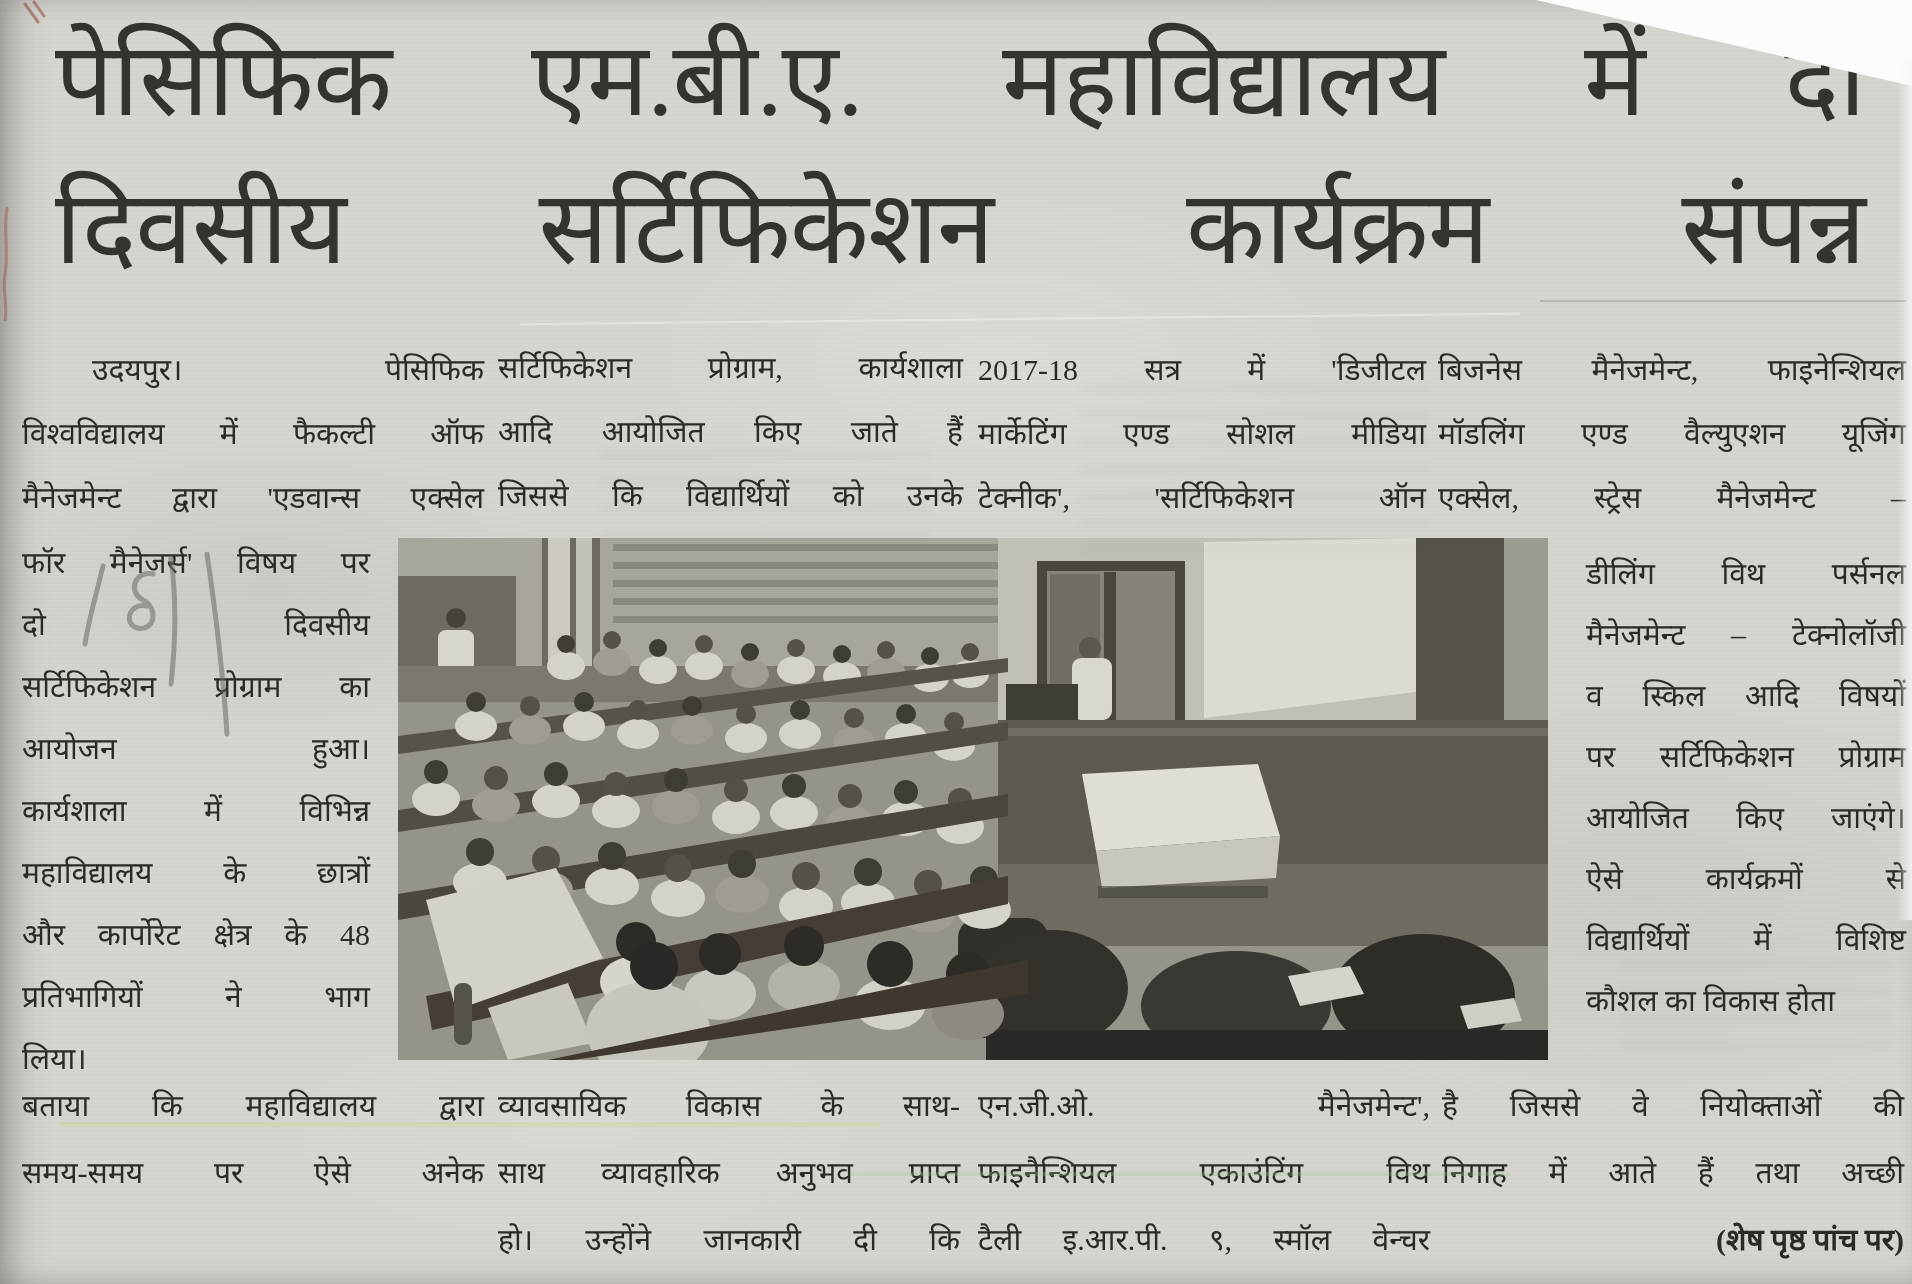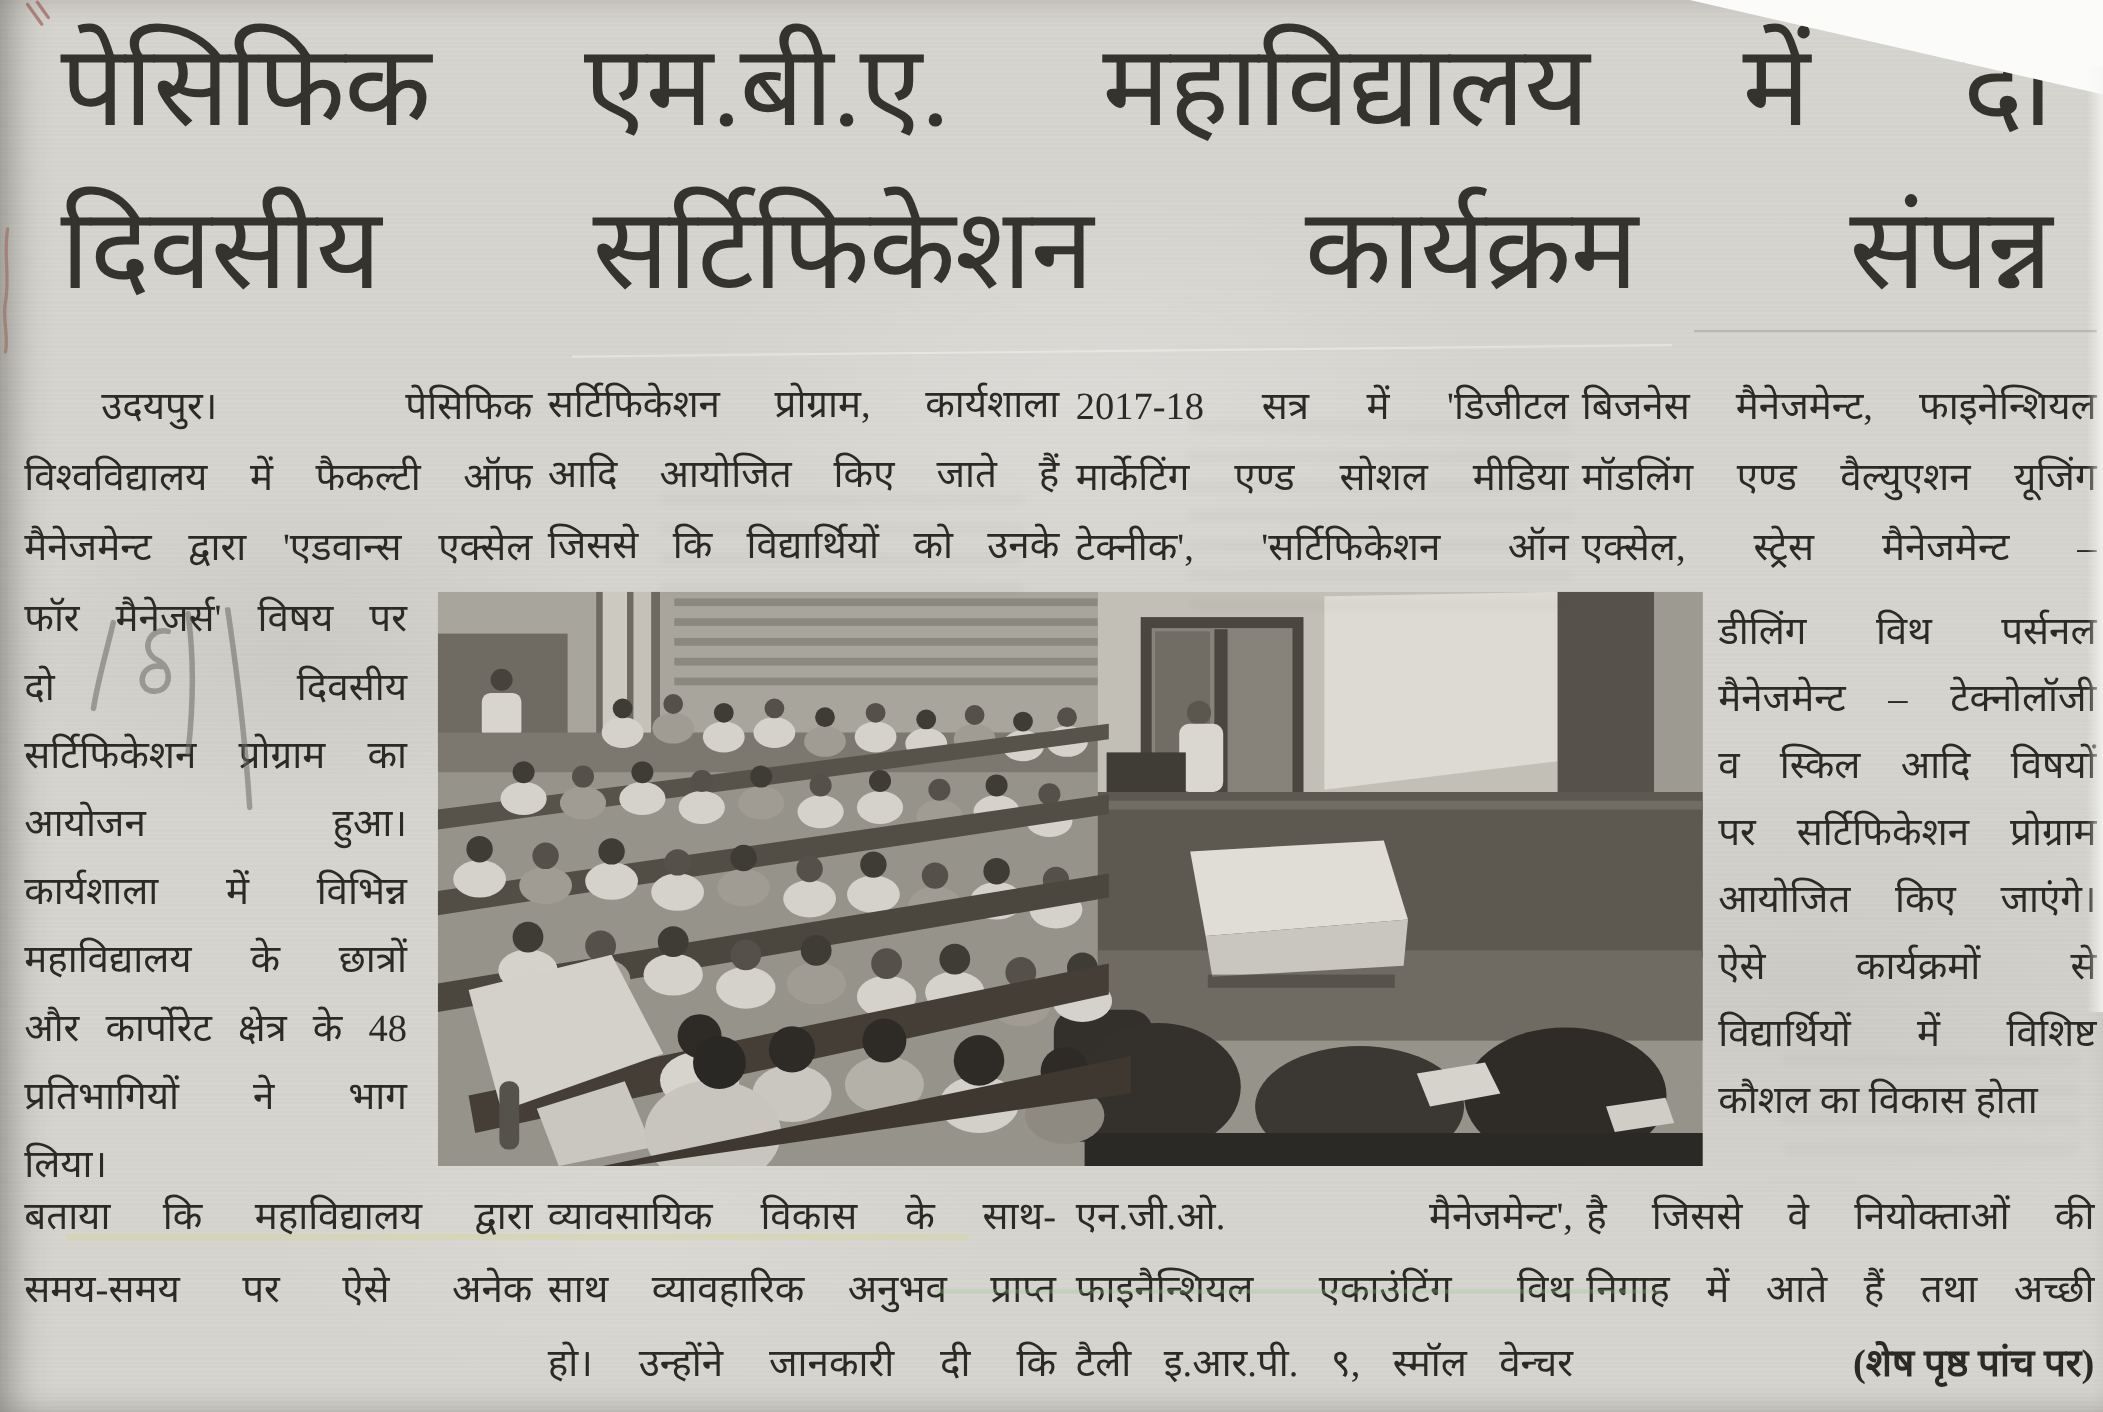--- a/index.html
+++ b/index.html
@@ -16,24 +16,24 @@
     box-shadow: inset 30px 0 34px -20px rgba(88,86,80,.5),
                 inset 0 -16px 24px -14px rgba(115,112,106,.35),
                 inset 0 18px 22px -16px rgba(130,128,120,.25);}
   .abs{position:absolute;}
   
   #headline{left:55px;top:6px;width:1810px;color:#35332e;}
   .hline{font-size:103px;line-height:148px;height:148px;font-weight:500;letter-spacing:-1px;
          text-align:justify;text-align-last:justify;white-space:nowrap;}
   
   .col{color:#2c2a26;}
-  .bline{font-size:35px;text-align:justify;text-align-last:justify;}
+  .bline{font-size:30px;text-align:justify;text-align-last:justify;}
   .lh64 .bline{line-height:64px;height:64px;}
   .lh62 .bline{line-height:62px;height:62px;}
-  .lh61 .bline{line-height:61px;height:61px;}
+  .lh61 .bline{line-height:61px;height:61px;margin-left:24px;}
   .lh67 .bline{line-height:67px;height:67px;text-align:center;}
   .last-left{text-align-last:left !important;}
   .indent{text-indent:70px;}
   .note{font-weight:700;text-align:right;text-align-last:right !important;}
   
   #photo{left:398px;top:538px;width:1150px;height:522px;}
   
   .wedge{left:1536px;top:0;width:376px;height:86px;background:#fbfbfa;
          clip-path:polygon(0 0,100% 0,100% 100%);}
   .edge-strip{left:1897px;top:60px;width:15px;height:860px;

